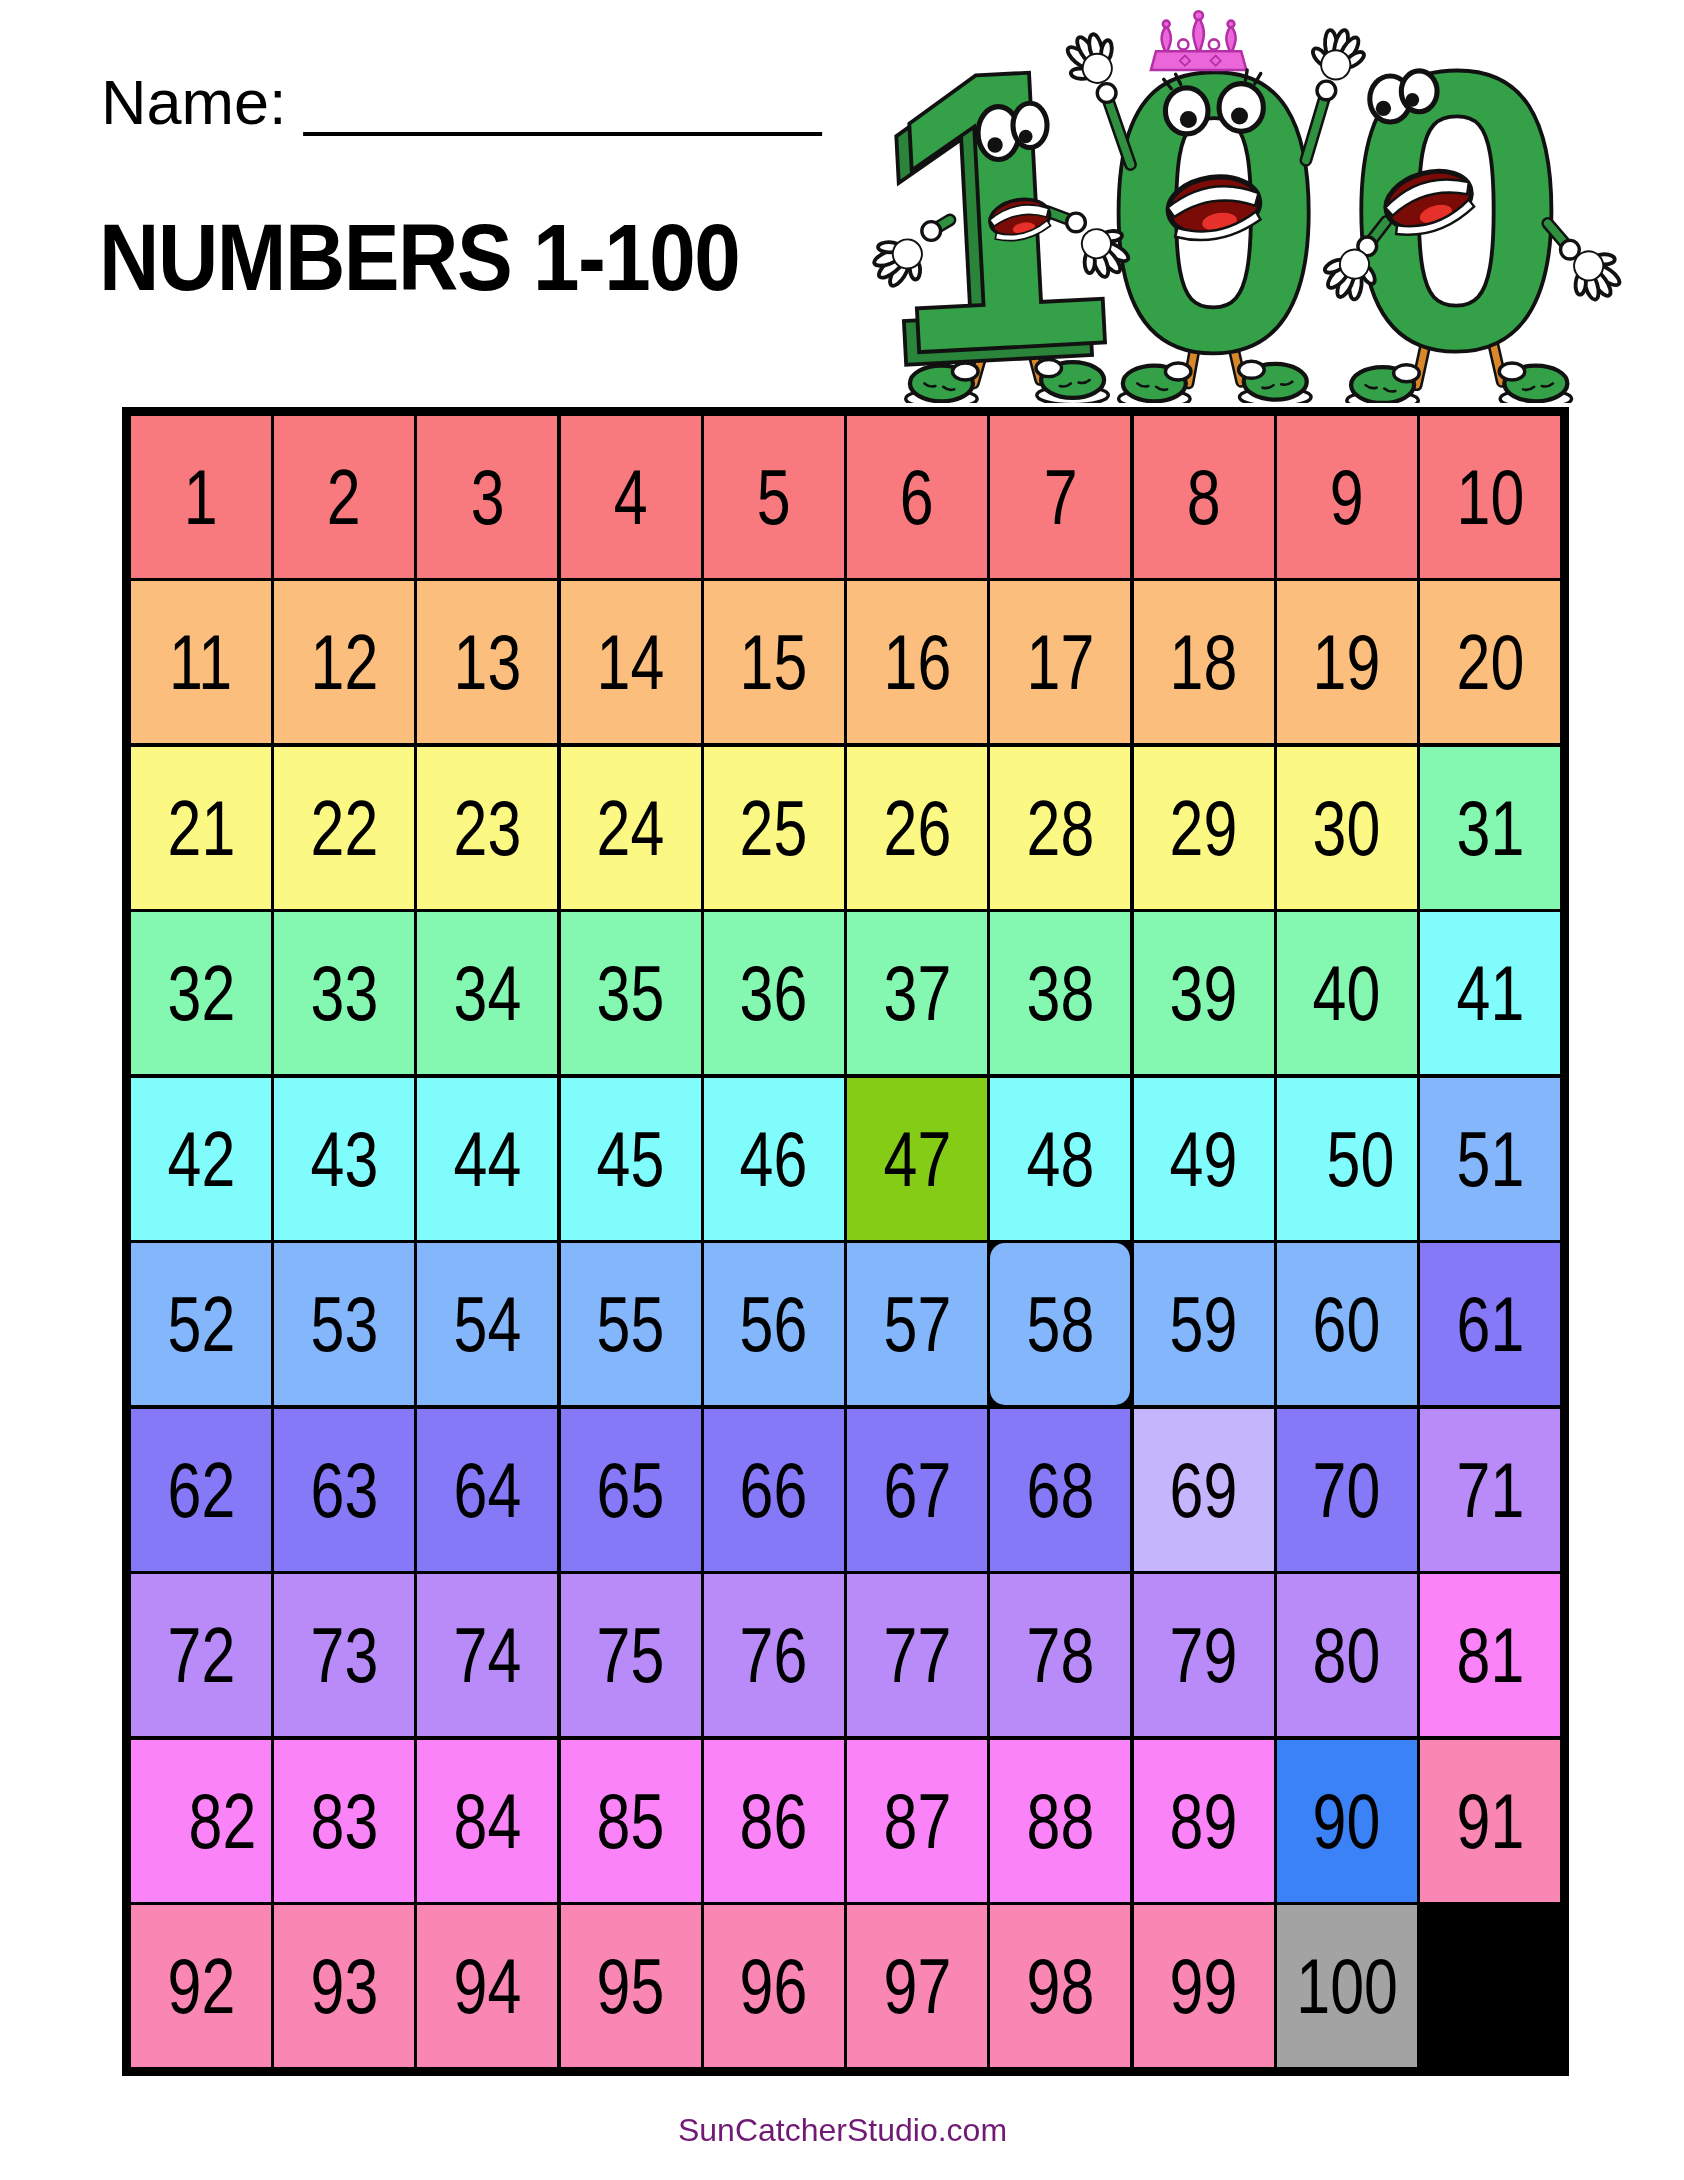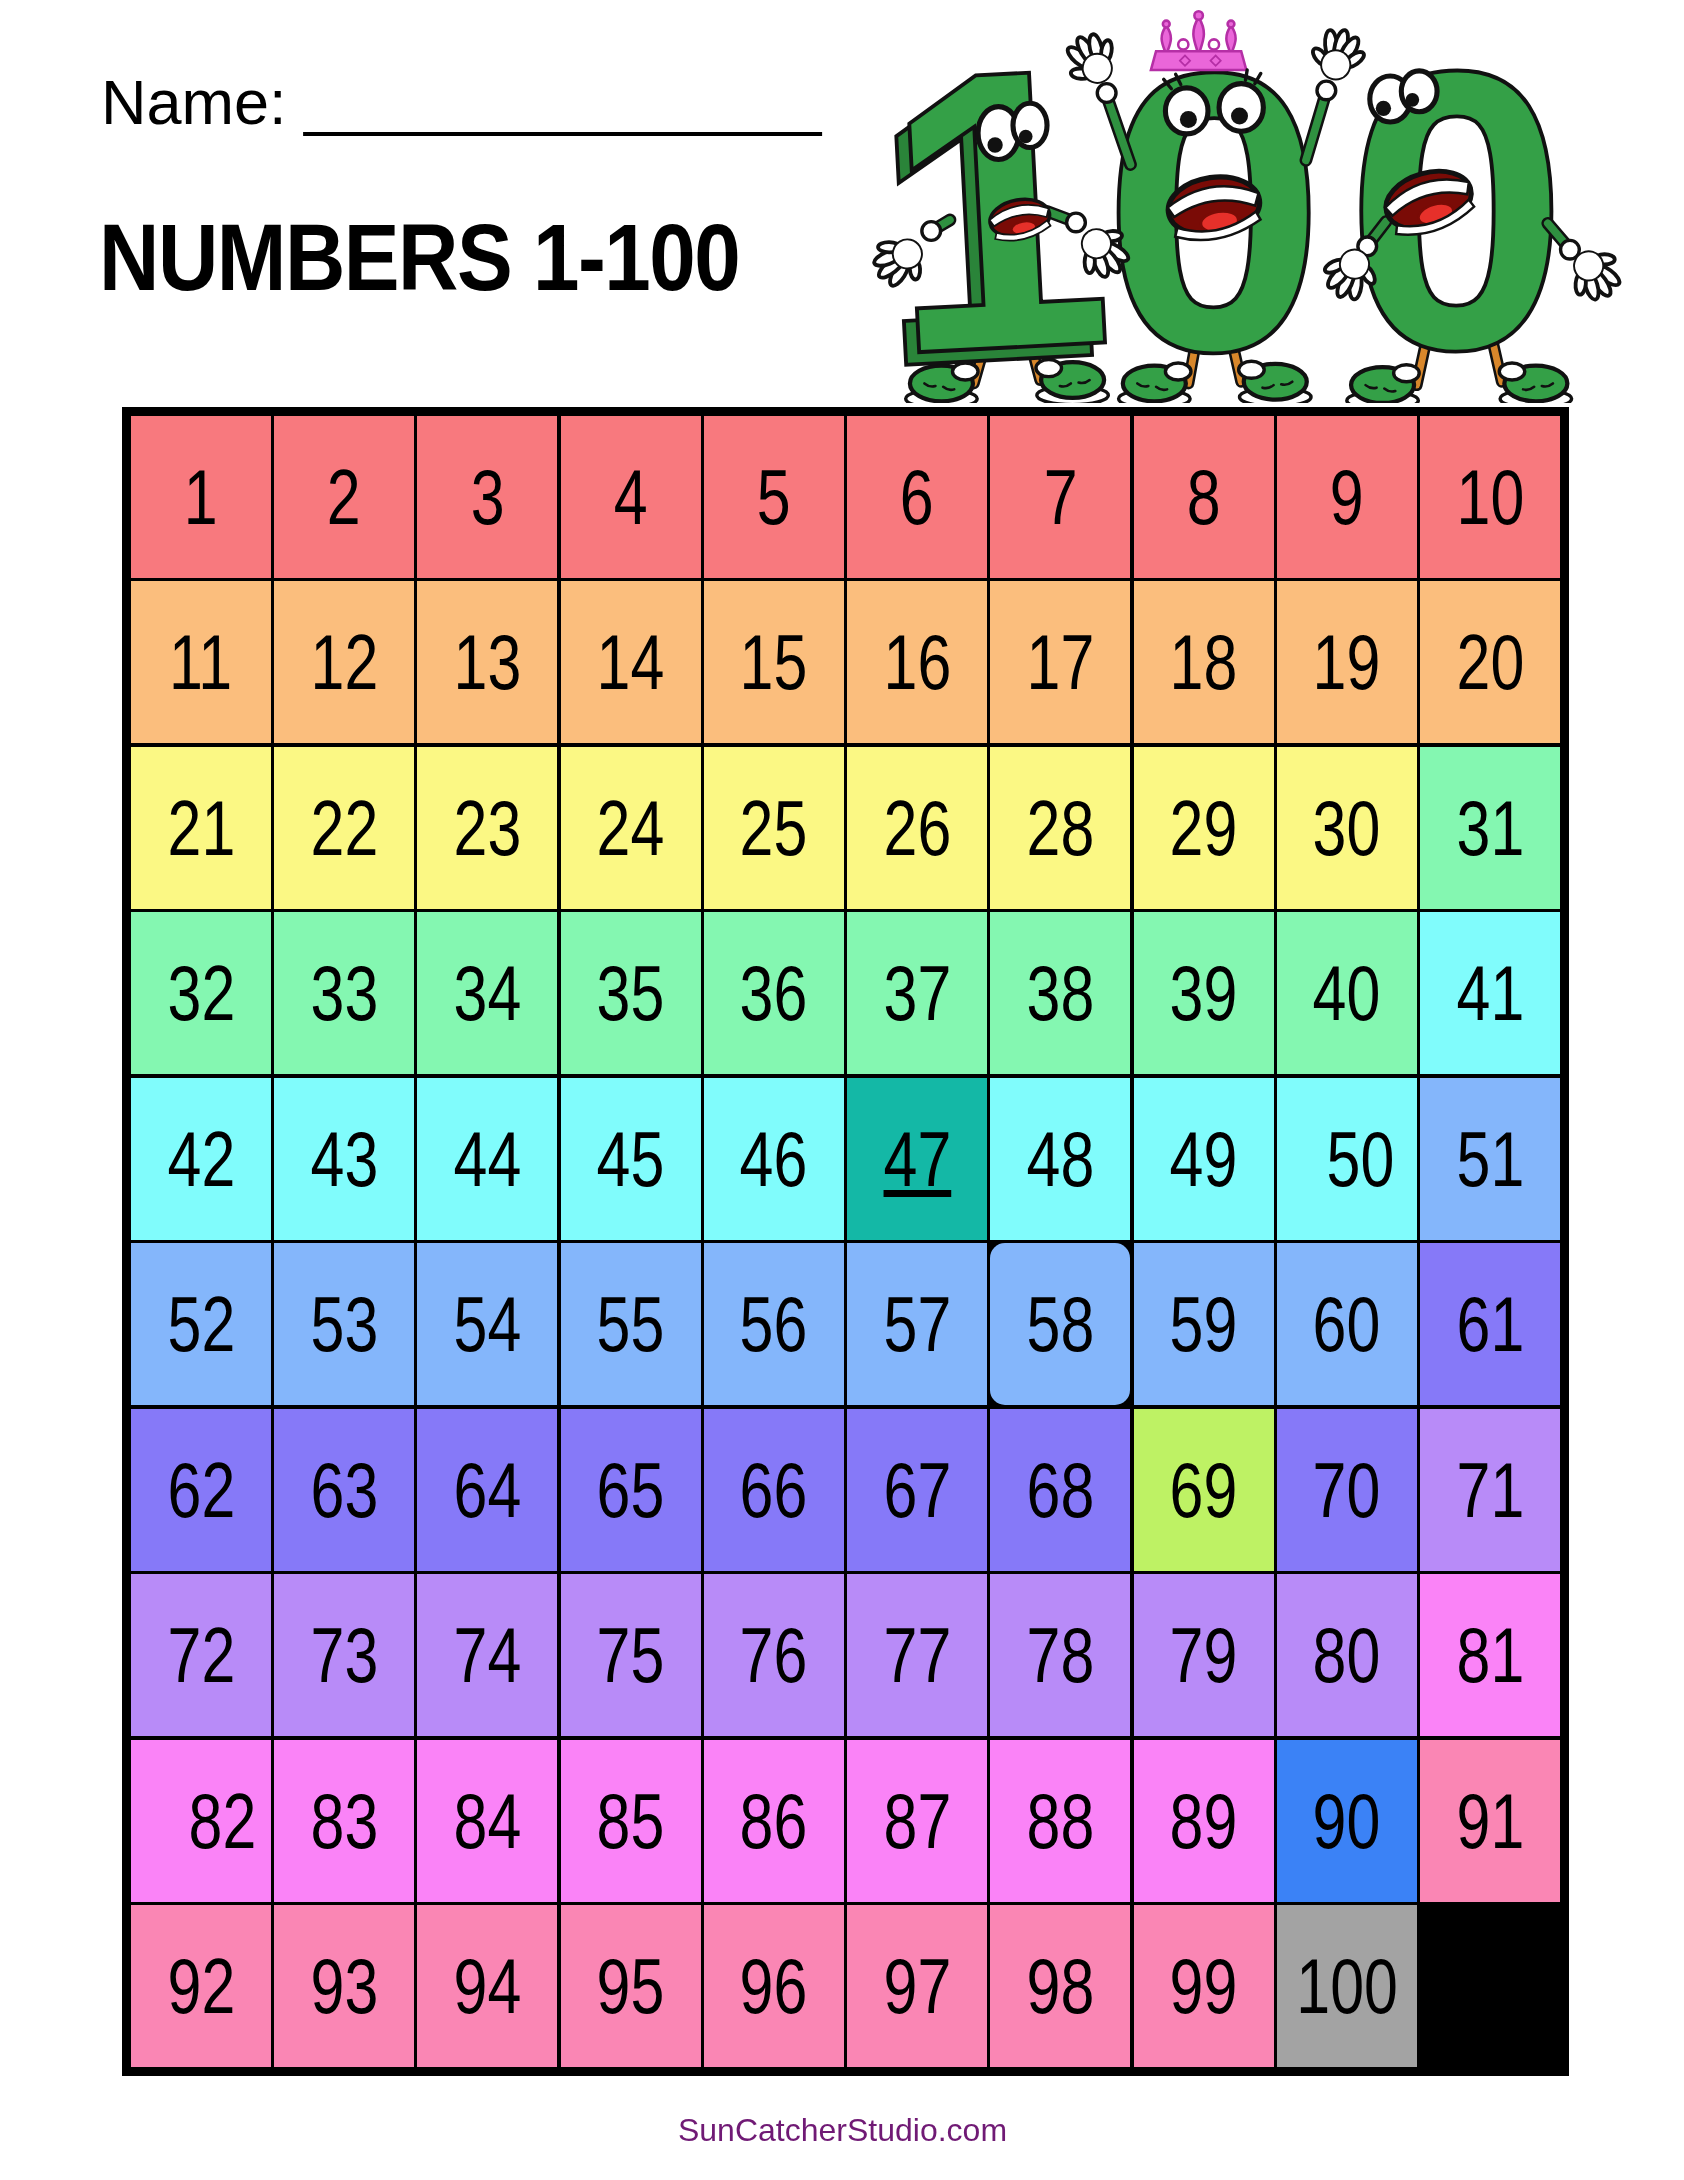--- a/index.html
+++ b/index.html
@@ -288,21 +288,21 @@
     </div>
     <div class="cell" style="background: rgb(128, 252, 252);">
       <span class="num">44</span>
     </div>
     <div class="cell" style="background: rgb(128, 252, 252);">
       <span class="num">45</span>
     </div>
     <div class="cell" style="background: rgb(128, 252, 252);">
       <span class="num">46</span>
     </div>
-    <div class="cell" style="background: #14b8a6; text-decoration: underline;">
+    <div class="cell" style="background: #84cc16;">
       <span class="num">47</span>
     </div>
     <div class="cell" style="background: rgb(128, 252, 252);">
       <span class="num">48</span>
     </div>
     <div class="cell" style="background: rgb(128, 252, 252);">
       <span class="num">49</span>
     </div>
     <div class="cell" style="background: rgb(128, 252, 252); padding-left: 28px;">
       <span class="num">50</span>
@@ -354,21 +354,21 @@
     </div>
     <div class="cell" style="background: rgb(134, 121, 248);">
       <span class="num">66</span>
     </div>
     <div class="cell" style="background: rgb(134, 121, 248);">
       <span class="num">67</span>
     </div>
     <div class="cell" style="background: rgb(134, 121, 248);">
       <span class="num">68</span>
     </div>
-    <div class="cell" style="background: #bef264;">
+    <div class="cell" style="background: #c4b5fd;">
       <span class="num">69</span>
     </div>
     <div class="cell" style="background: rgb(134, 121, 248);">
       <span class="num">70</span>
     </div>
     <div class="cell" style="background: rgb(184, 139, 248);">
       <span class="num">71</span>
     </div>
     <div class="cell" style="background: rgb(184, 139, 248);">
       <span class="num">72</span>

